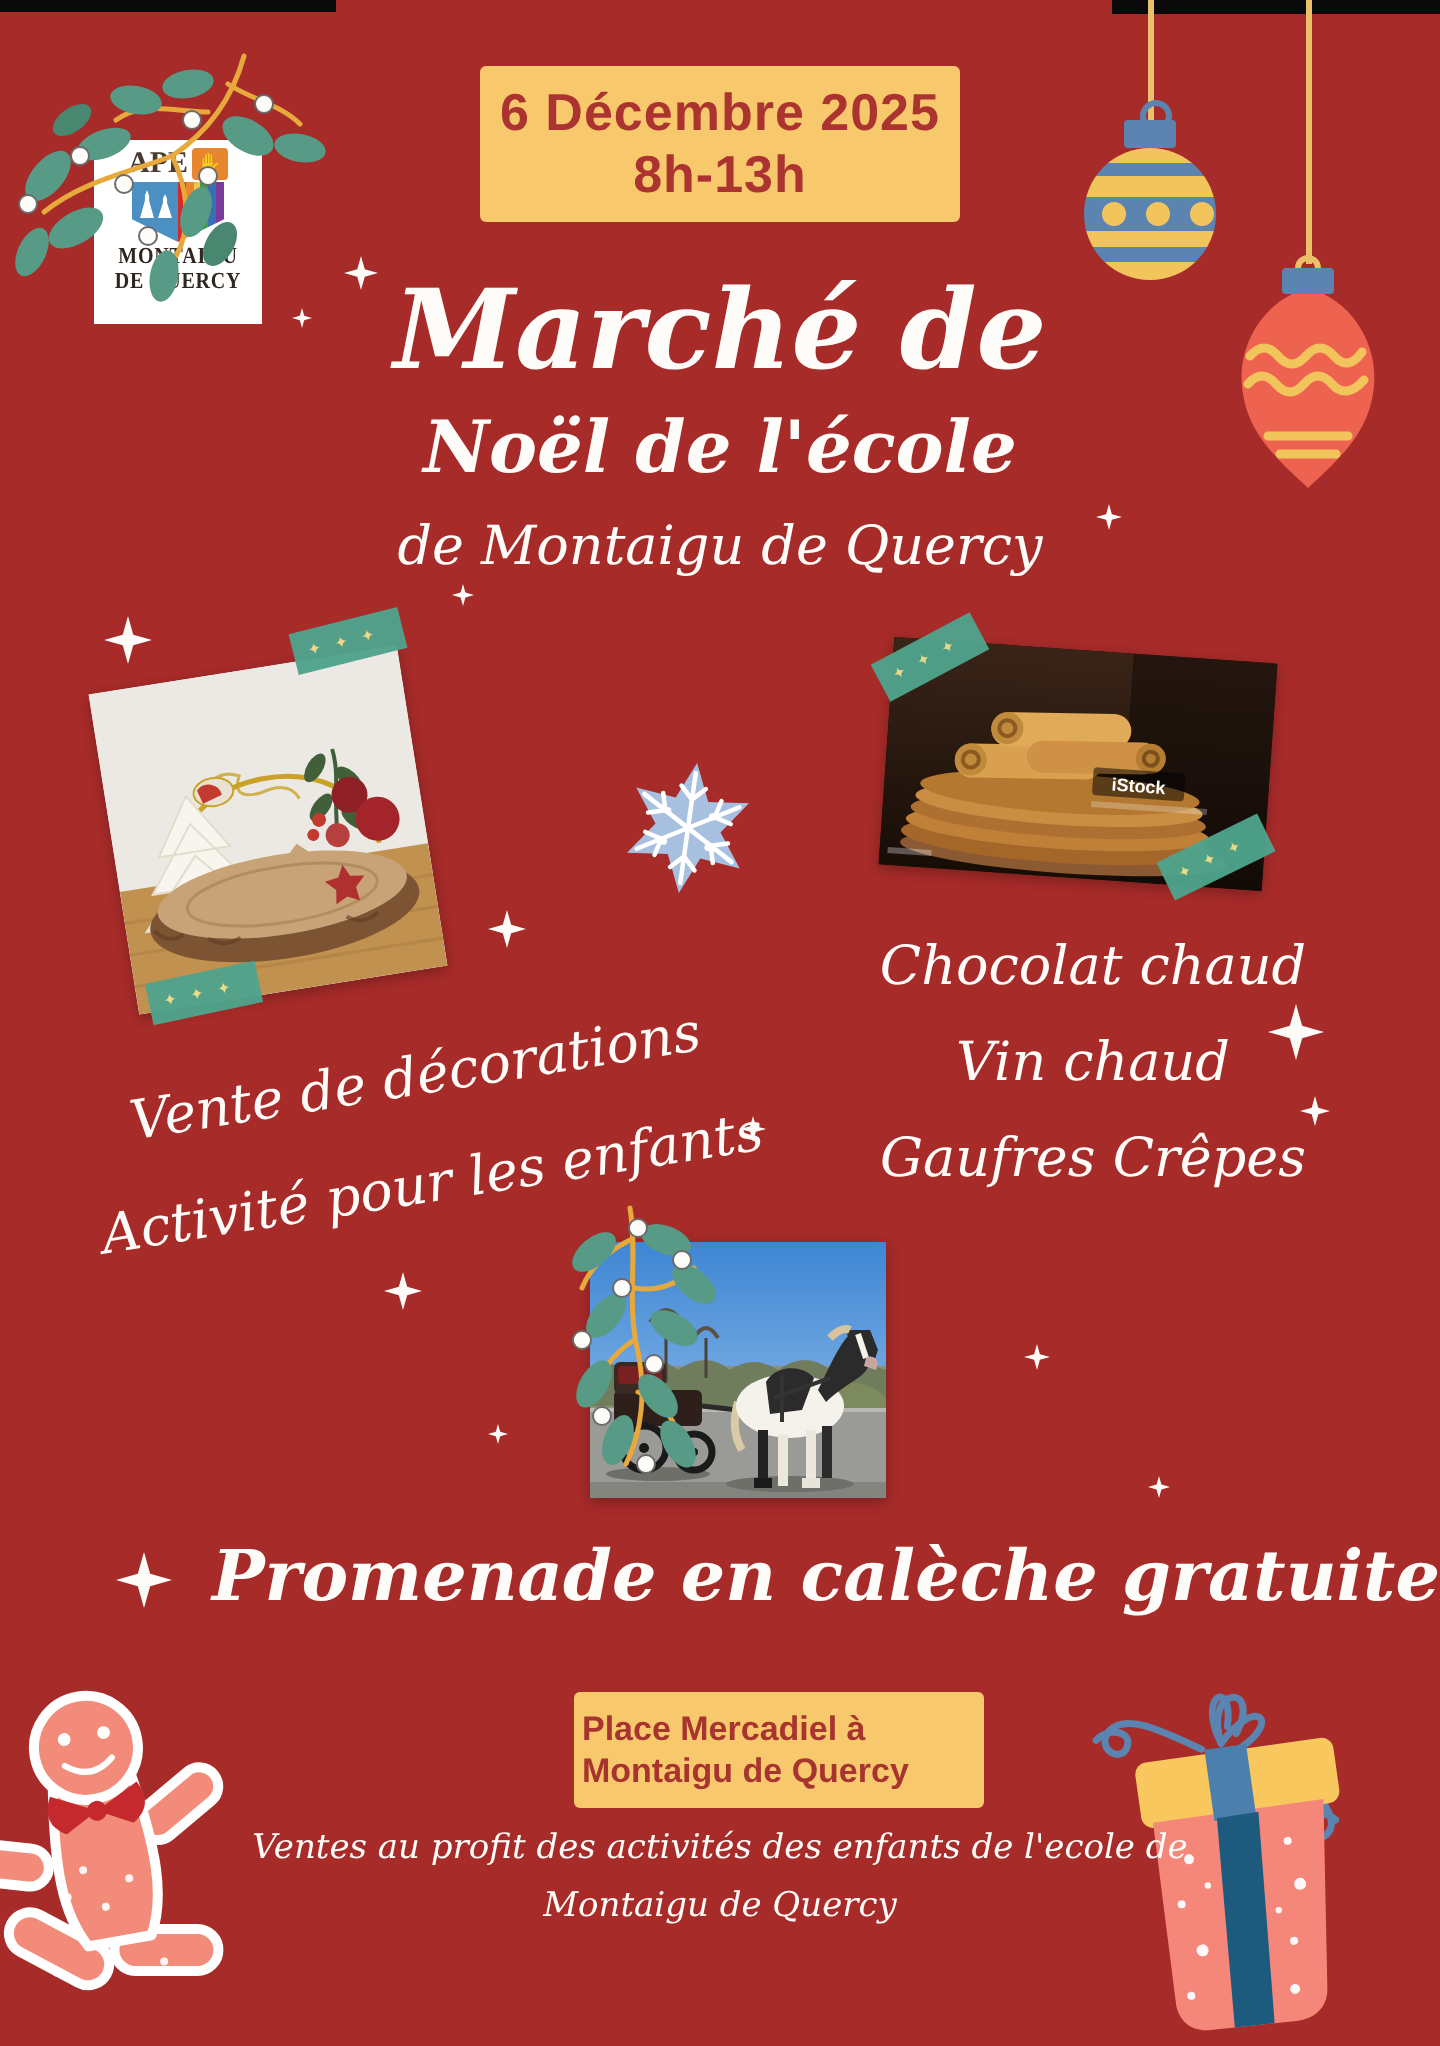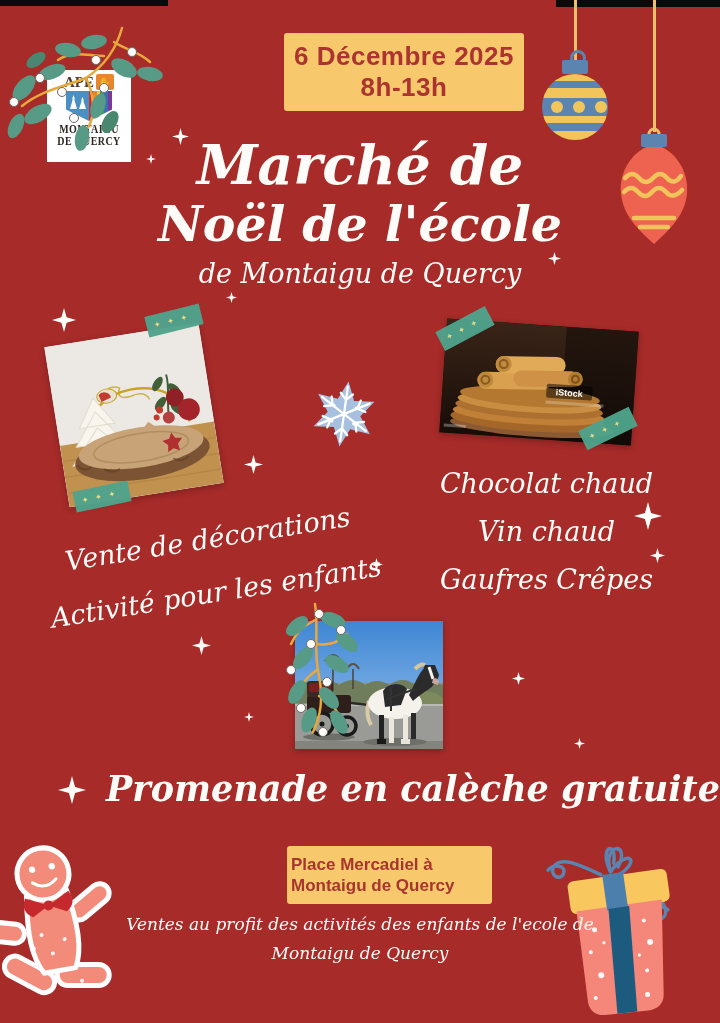--- a/index.html
+++ b/index.html
@@ -9,21 +9,21 @@
     font-family:"Liberation Sans",sans-serif;
   }
   .edge-bar{position:absolute;background:#0a0a0a;}
 
   
   .banner{
     position:absolute;left:240px;top:33px;width:240px;height:78px;
     background:#F7C96C;border-radius:3px;
     display:flex;flex-direction:column;align-items:center;justify-content:center;
     color:#AC3430;font-weight:bold;font-size:26px;line-height:31px;
-    text-align:center;letter-spacing:.5px;margin-left:44px;
+    text-align:center;letter-spacing:.5px;
   }
 
   
   .logo-box{
     position:absolute;left:47px;top:70px;width:84px;height:92px;
     background:#FFFFFF;display:flex;flex-direction:column;align-items:center;
     padding-top:4px;box-sizing:border-box;z-index:2;
   }
   .logo-top{display:flex;align-items:flex-start;gap:2px;}
   .logo-ape{font-family:"Liberation Serif",serif;font-weight:bold;font-size:15px;color:#4A3A30;line-height:16px;}
@@ -69,21 +69,21 @@
   .photo svg{display:block;}
 
   
   .sp{position:absolute;background:#FDFCF8;
     clip-path:polygon(50% 0%,61% 39%,100% 50%,61% 61%,50% 100%,39% 61%,0% 50%,39% 39%);}
 
   
   .script{font-family:"DejaVu Serif",cursive;font-style:italic;color:#FDFCF8;}
   .title{position:absolute;left:0;top:136px;width:720px;text-align:center;z-index:3;}
   .title .l1{font-size:55px;line-height:58px;font-weight:bold;font-style:italic;}
-  .title .l2{font-size:49px;line-height:60px;font-weight:bold;}
+  .title .l2{font-size:36px;line-height:60px;font-weight:bold;}
   .title .sub{font-size:27px;line-height:40px;}
   .offers-right{position:absolute;left:424px;top:460px;width:245px;text-align:center;
     font-size:27px;line-height:48px;z-index:3;}
   .offers-left{position:absolute;left:42px;top:512px;width:340px;text-align:center;
     font-size:27px;line-height:54px;transform:rotate(-9deg);z-index:3;}
   .carriage-line{position:absolute;left:0;top:768px;width:720px;text-align:right;
     font-size:35px;font-weight:bold;z-index:3;}
   .location-box{
     position:absolute;left:287px;top:846px;width:205px;padding:8px 4px;box-sizing:border-box;
     background:#F7C96C;border-radius:3px;text-align:left;

